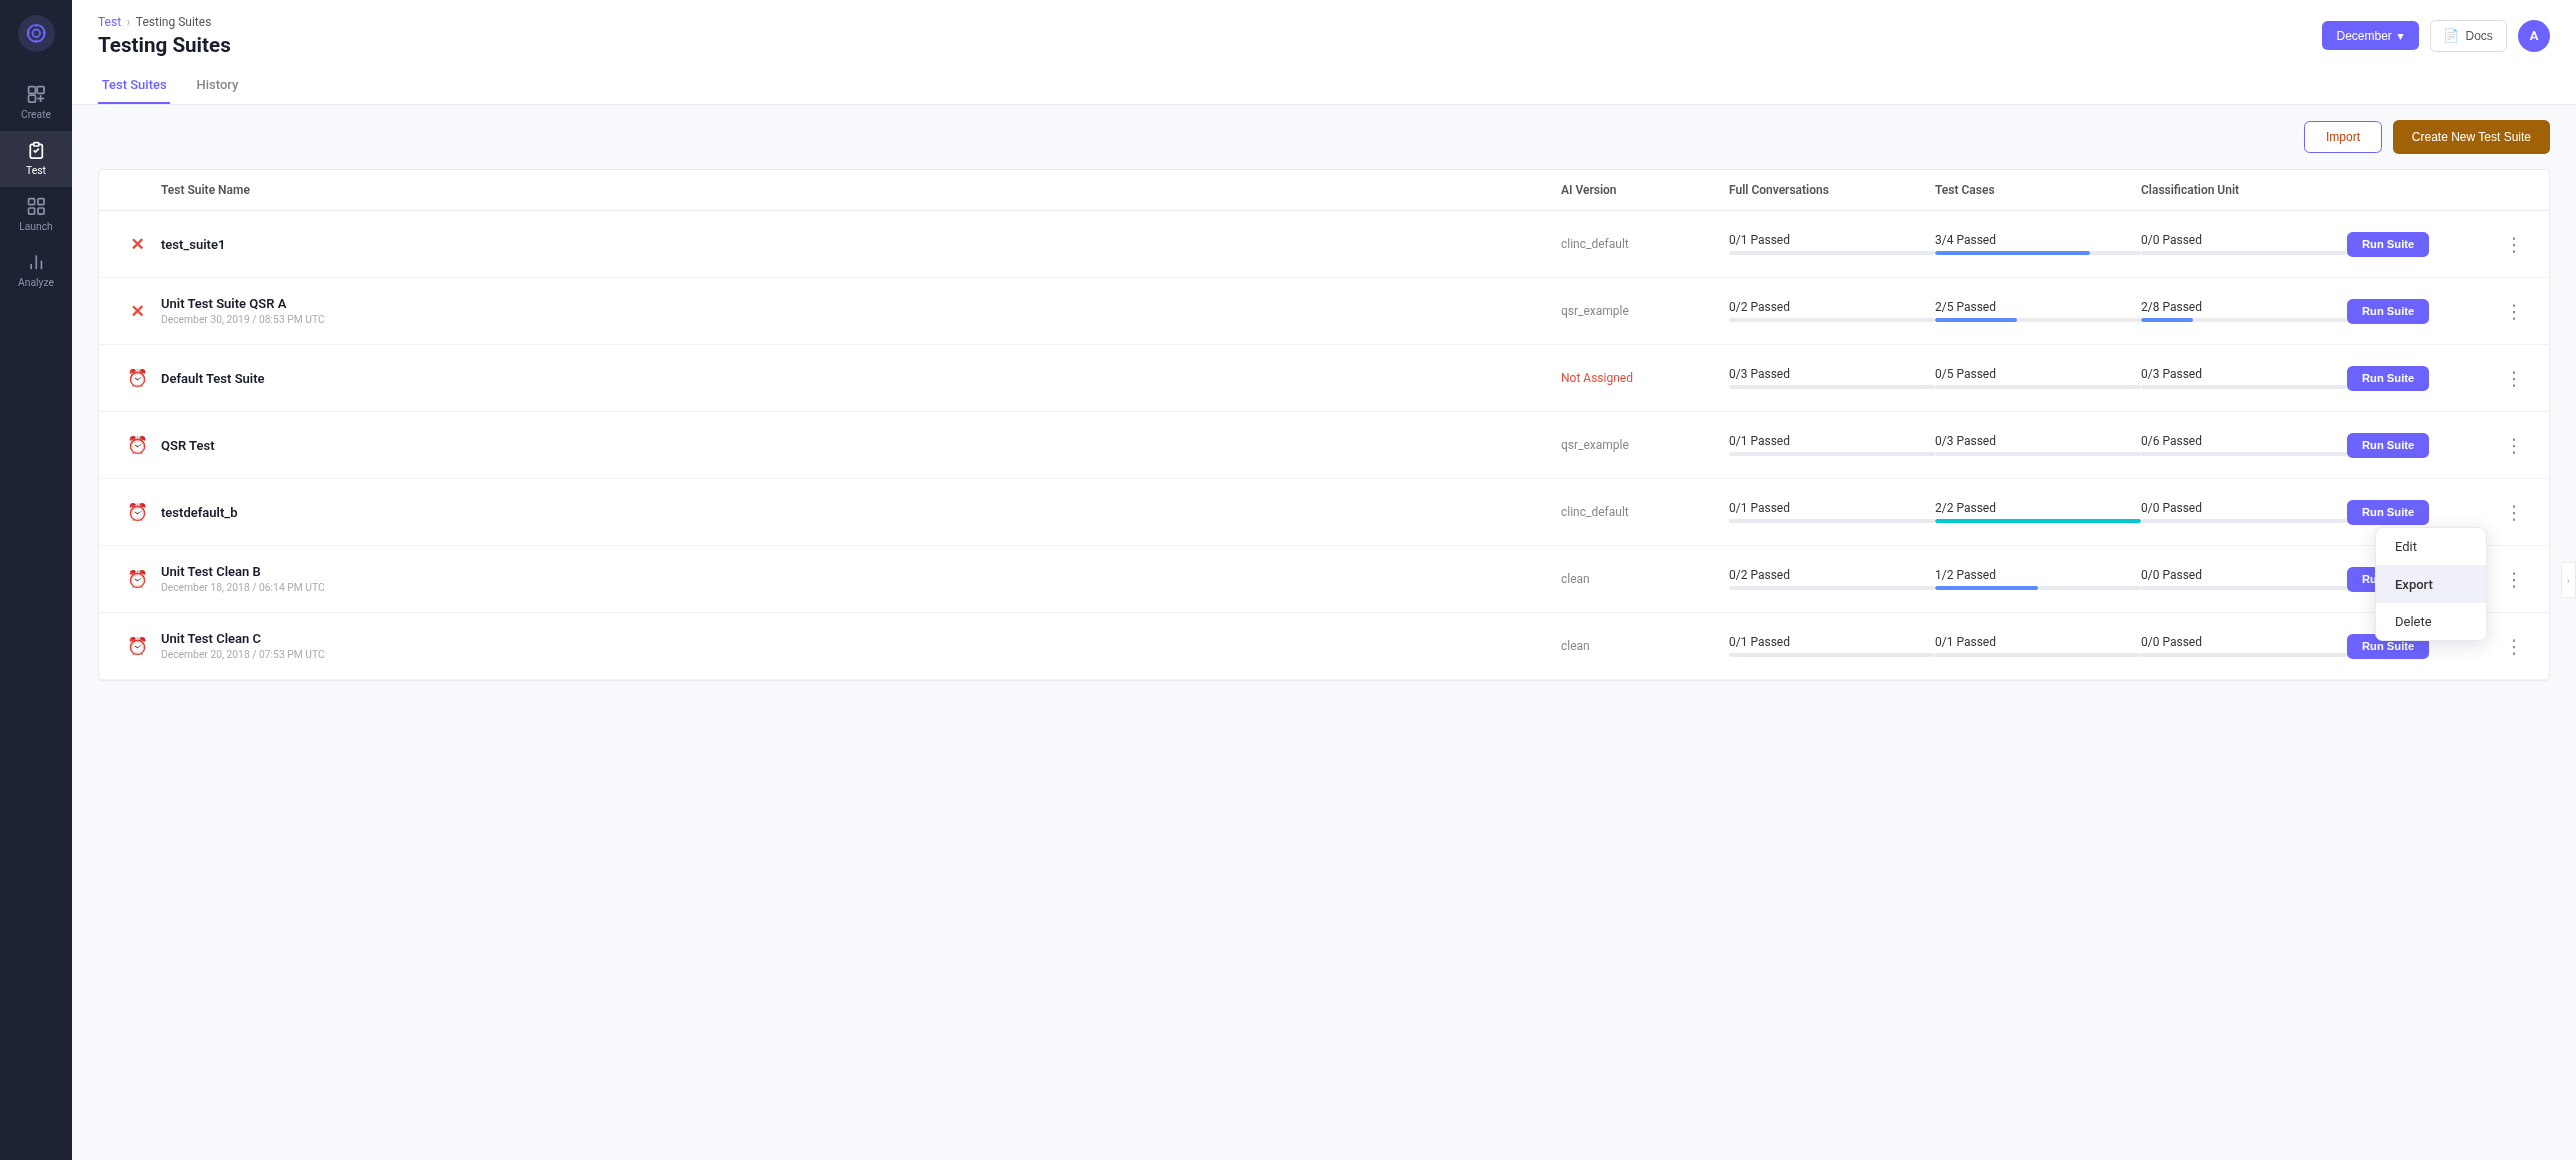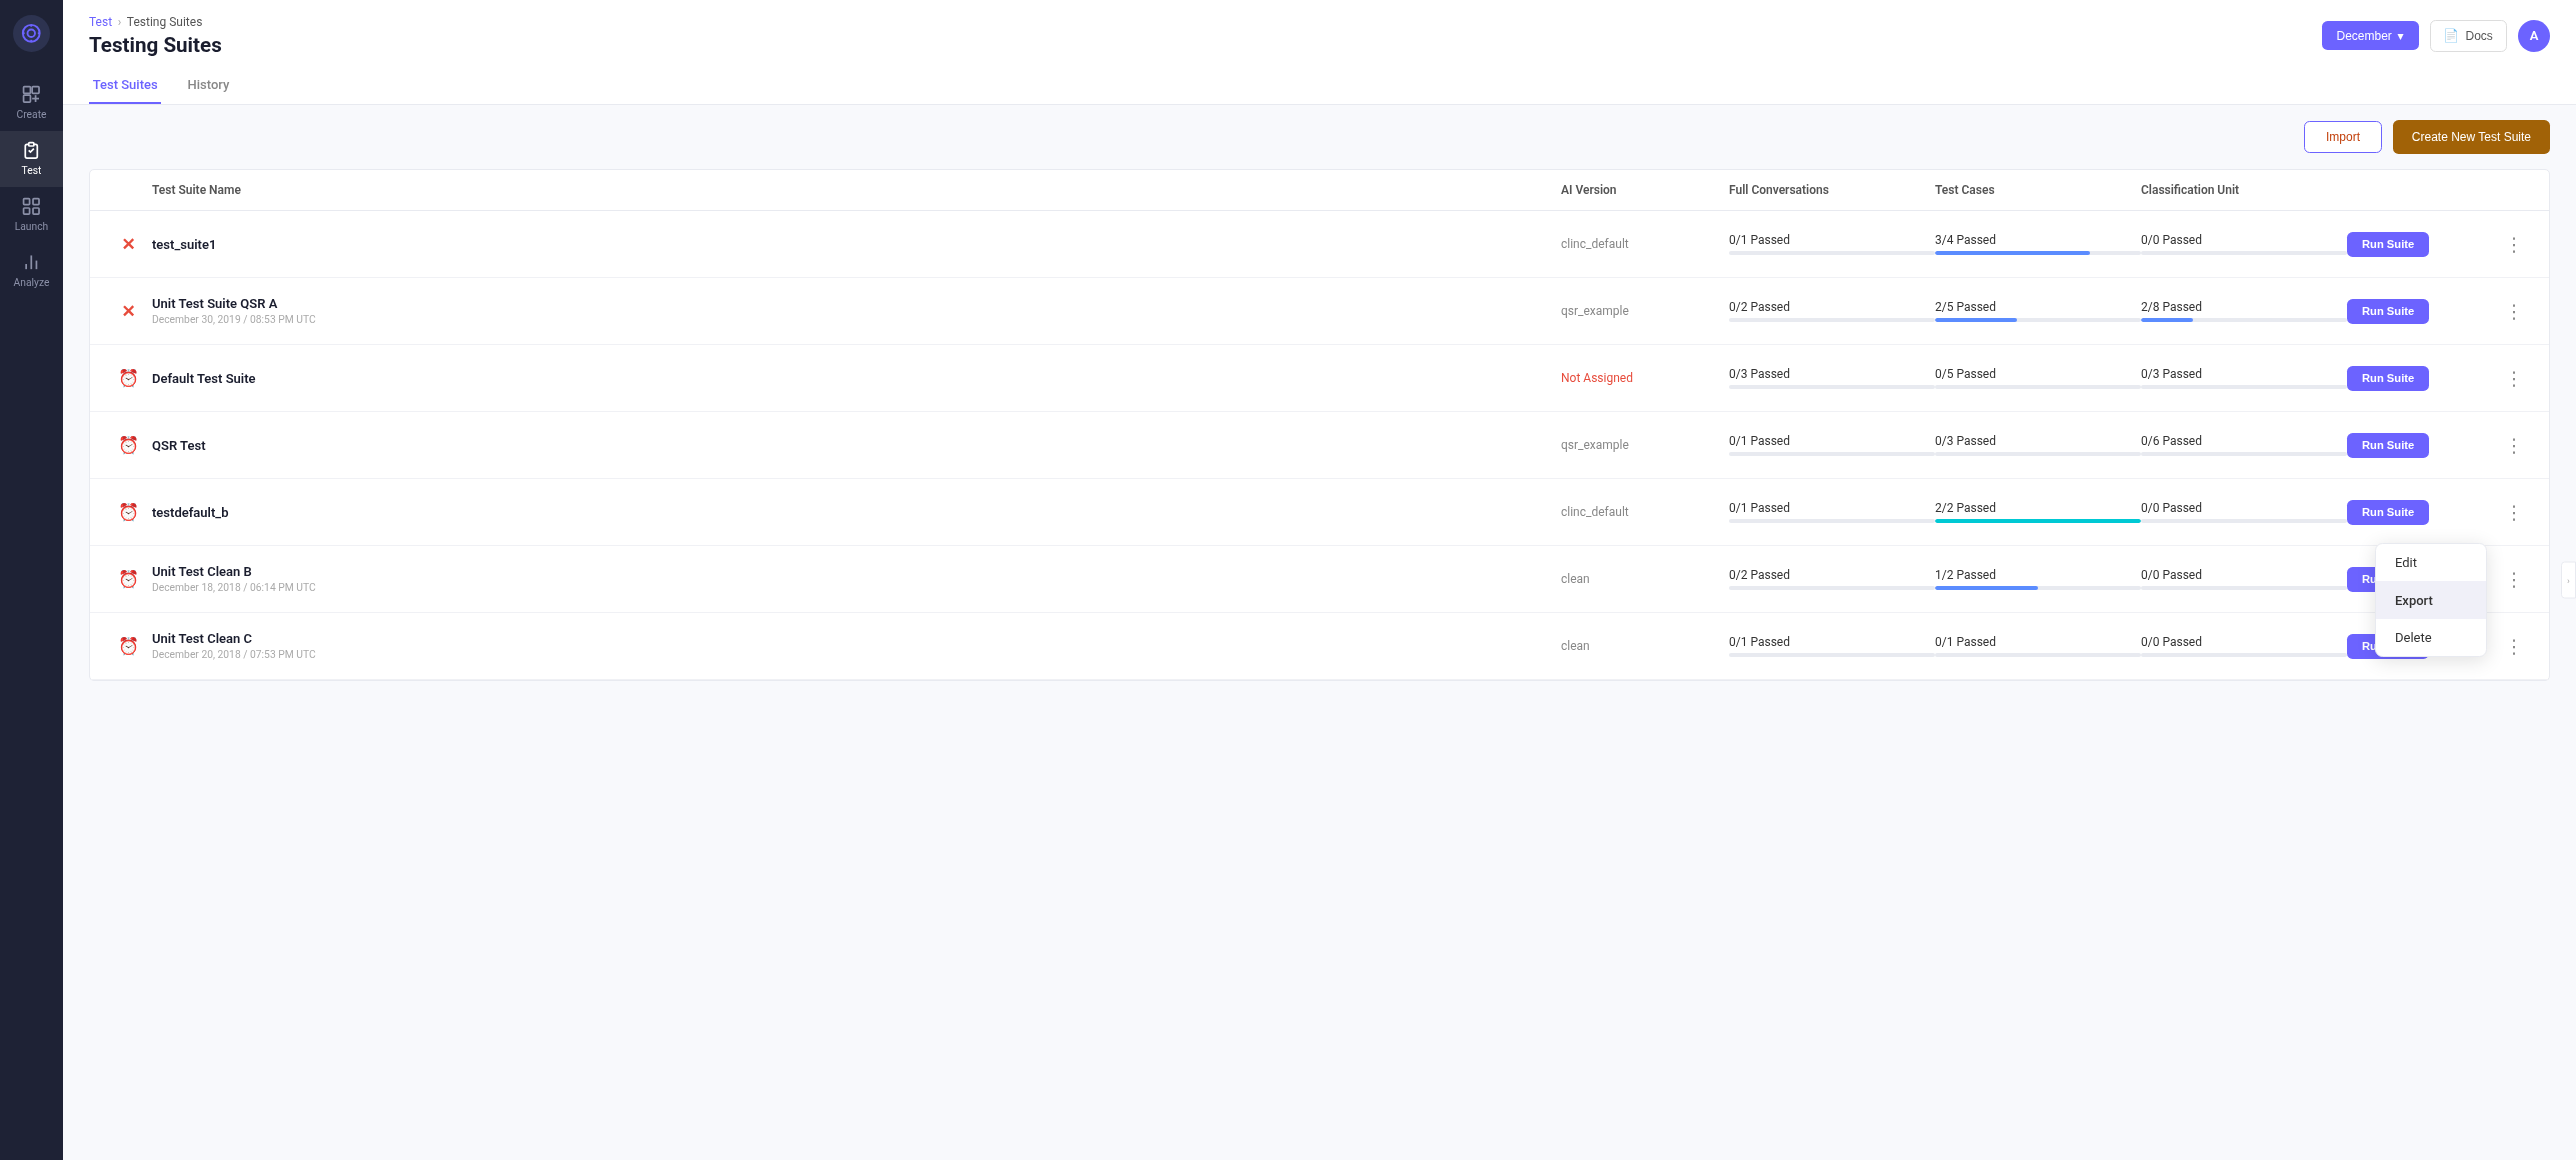--- a/index.html
+++ b/index.html
@@ -1,20 +1,20 @@
 <!DOCTYPE html>
 <html style="font-size:15px"><head>
   <meta charset="utf-8">
   <style>
     * { box-sizing: border-box; margin: 0; padding: 0; }
     body { font-family: -apple-system, BlinkMacSystemFont, 'Segoe UI', Roboto, sans-serif; background: #f5f6fa; display: flex; height: 100vh; overflow: hidden; }
 
     
     .sidebar {
-      width: 63px;
+      width: 72px;
       background: #1e2235;
       display: flex;
       flex-direction: column;
       align-items: center;
       padding: 15px 0;
       flex-shrink: 0;
     }
     .sidebar-logo {
       width: 37px; height: 37px;
       background: #2d3350;
@@ -185,21 +185,21 @@
       font-size: 19px; color: #888; cursor: pointer;
       padding: 3.7px 7.5px; line-height: 1;
     }
     .action-col {
       display: flex; align-items: center; gap: 5.6px;
     }
 
     
     .dropdown-menu {
       position: absolute;
-      right: 47px; top: 44px;
+      right: 47px; top: 28px;
       background: white;
       border: 0.9px solid #e8eaf0;
       border-radius: 7.5px;
       box-shadow: 0 3.7px 19px rgba(0,0,0,0.12);
       z-index: 100;
       min-width: 112px;
     }
     .dropdown-item {
       padding: 11.2px 19px;
       font-size: 13px; color: #333;

